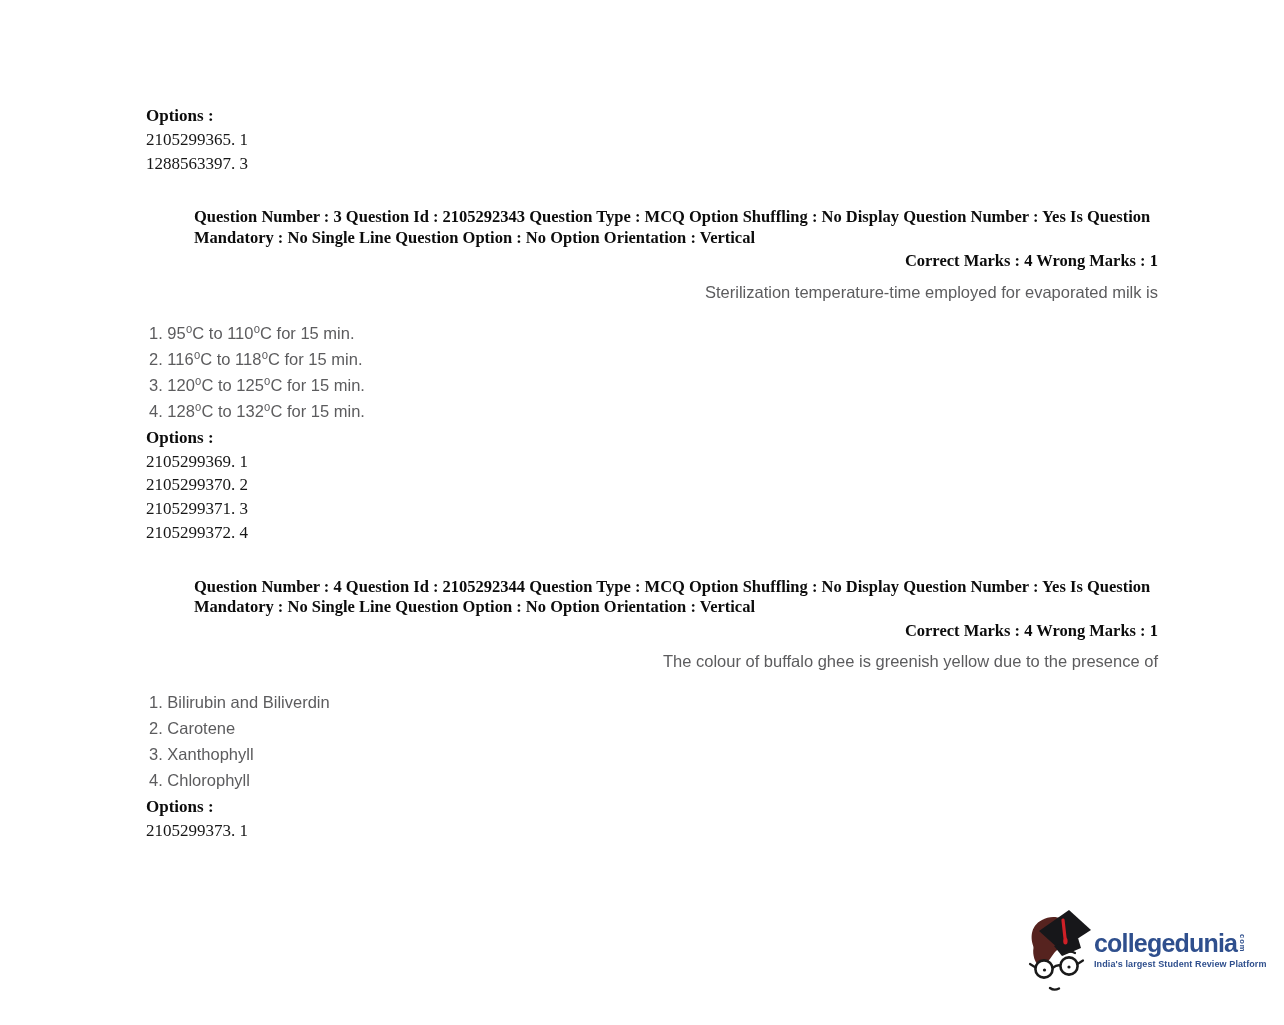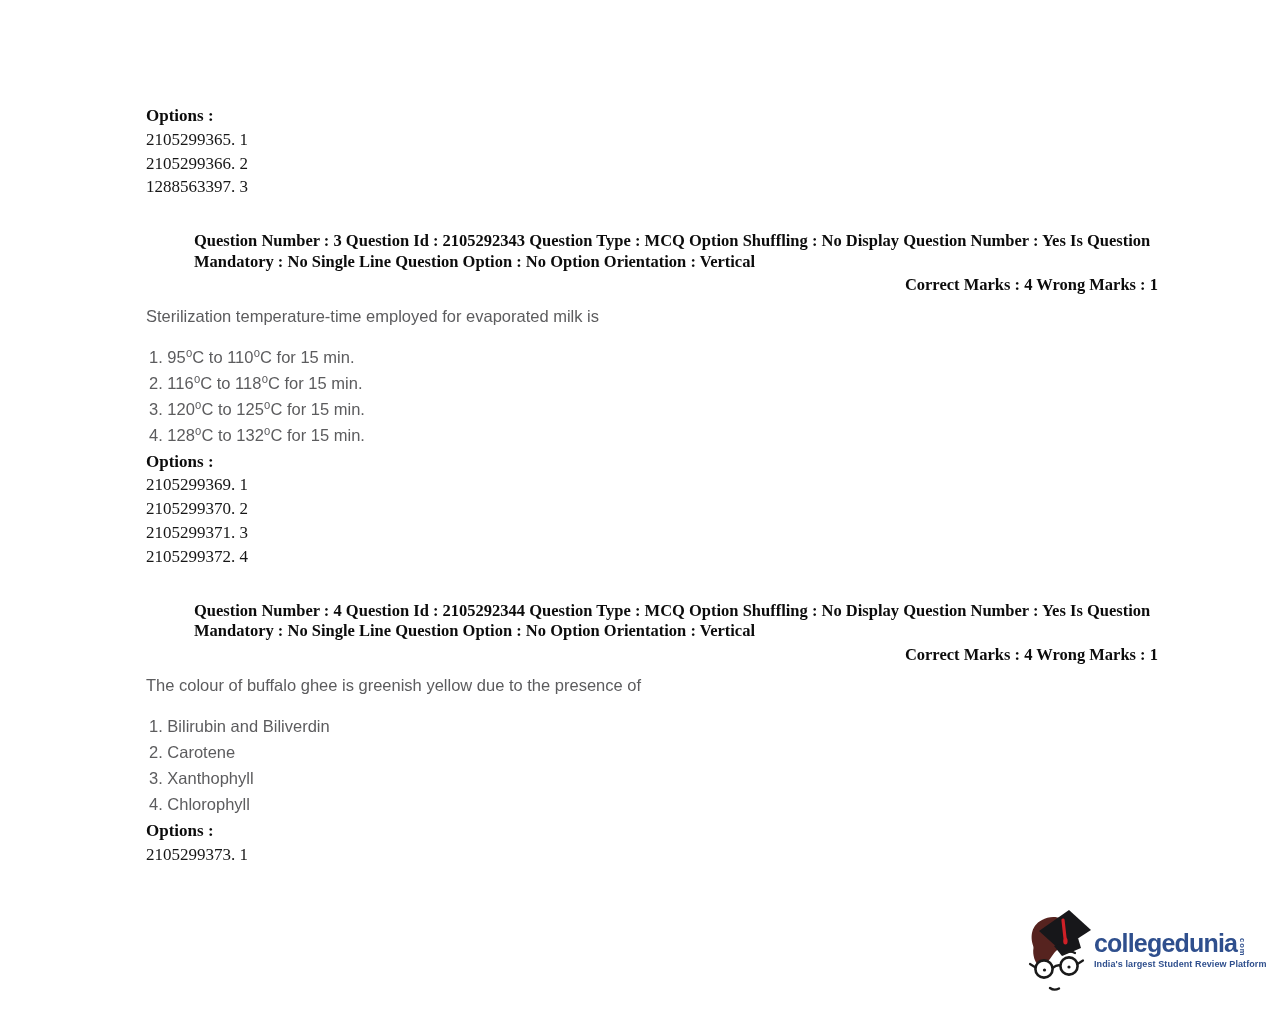--- a/index.html
+++ b/index.html
@@ -49,39 +49,40 @@
     color: #0c0c0c;
     margin-top: 3px;
     text-align: right;
   }
   
   .q-body {
     margin-top: 9px;
     font-size: 16.5px;
     line-height: 22px;
     color: #5c5c5e;
+    text-align: right;
   }
   .q-choices { margin-top: 17px; padding-left: 3px; }
   .q-choice {
     font-size: 16.5px;
     line-height: 26px;
     color: #5c5c5e;
   }
   .q-options-label { margin-top: 2px; }
   
   .logo {
     position: absolute;
     left: 1026px;
     top: 906px;
     display: flex;
     align-items: flex-start;
   }
   .logo-mascot { width: 66px; height: 88px; flex: 0 0 auto; }
   .logo-text { margin-left: 2px; margin-top: 24px; }
-  .brand-row { display: flex; align-items: flex-end; }
+  .brand-row { display: flex; align-items: flex-start; }
   .brand {
     font-size: 25px;
     font-weight: 700;
     letter-spacing: -0.8px;
     color: #2f4f8d;
     line-height: 26px;
   }
   .tld {
     writing-mode: vertical-rl;
     font-size: 7.5px;
@@ -102,21 +103,20 @@
   }
 </style>
 </head>
 <body>
 
 <div class="content">
 
   <section>
     <p class="options-label">Options :</p>
     <p class="option-id">2105299365. 1</p>
-    <p class="option-id">2105299366. 2</p>
     <p class="option-id">1288563397. 3</p>
   </section>
 
   <section class="question">
     <p class="q-meta">Question Number : 3 Question Id : 2105292343 Question Type : MCQ Option Shuffling : No Display Question Number : Yes Is Question Mandatory : No Single Line Question Option : No Option Orientation : Vertical</p>
     <p class="q-marks">Correct Marks : 4 Wrong Marks : 1</p>
     <p class="q-body">Sterilization temperature-time employed for evaporated milk is</p>
     <div class="q-choices">
       <p class="q-choice">1. 95⁰C to 110⁰C for 15 min.</p>
       <p class="q-choice">2. 116⁰C to 118⁰C for 15 min.</p>

